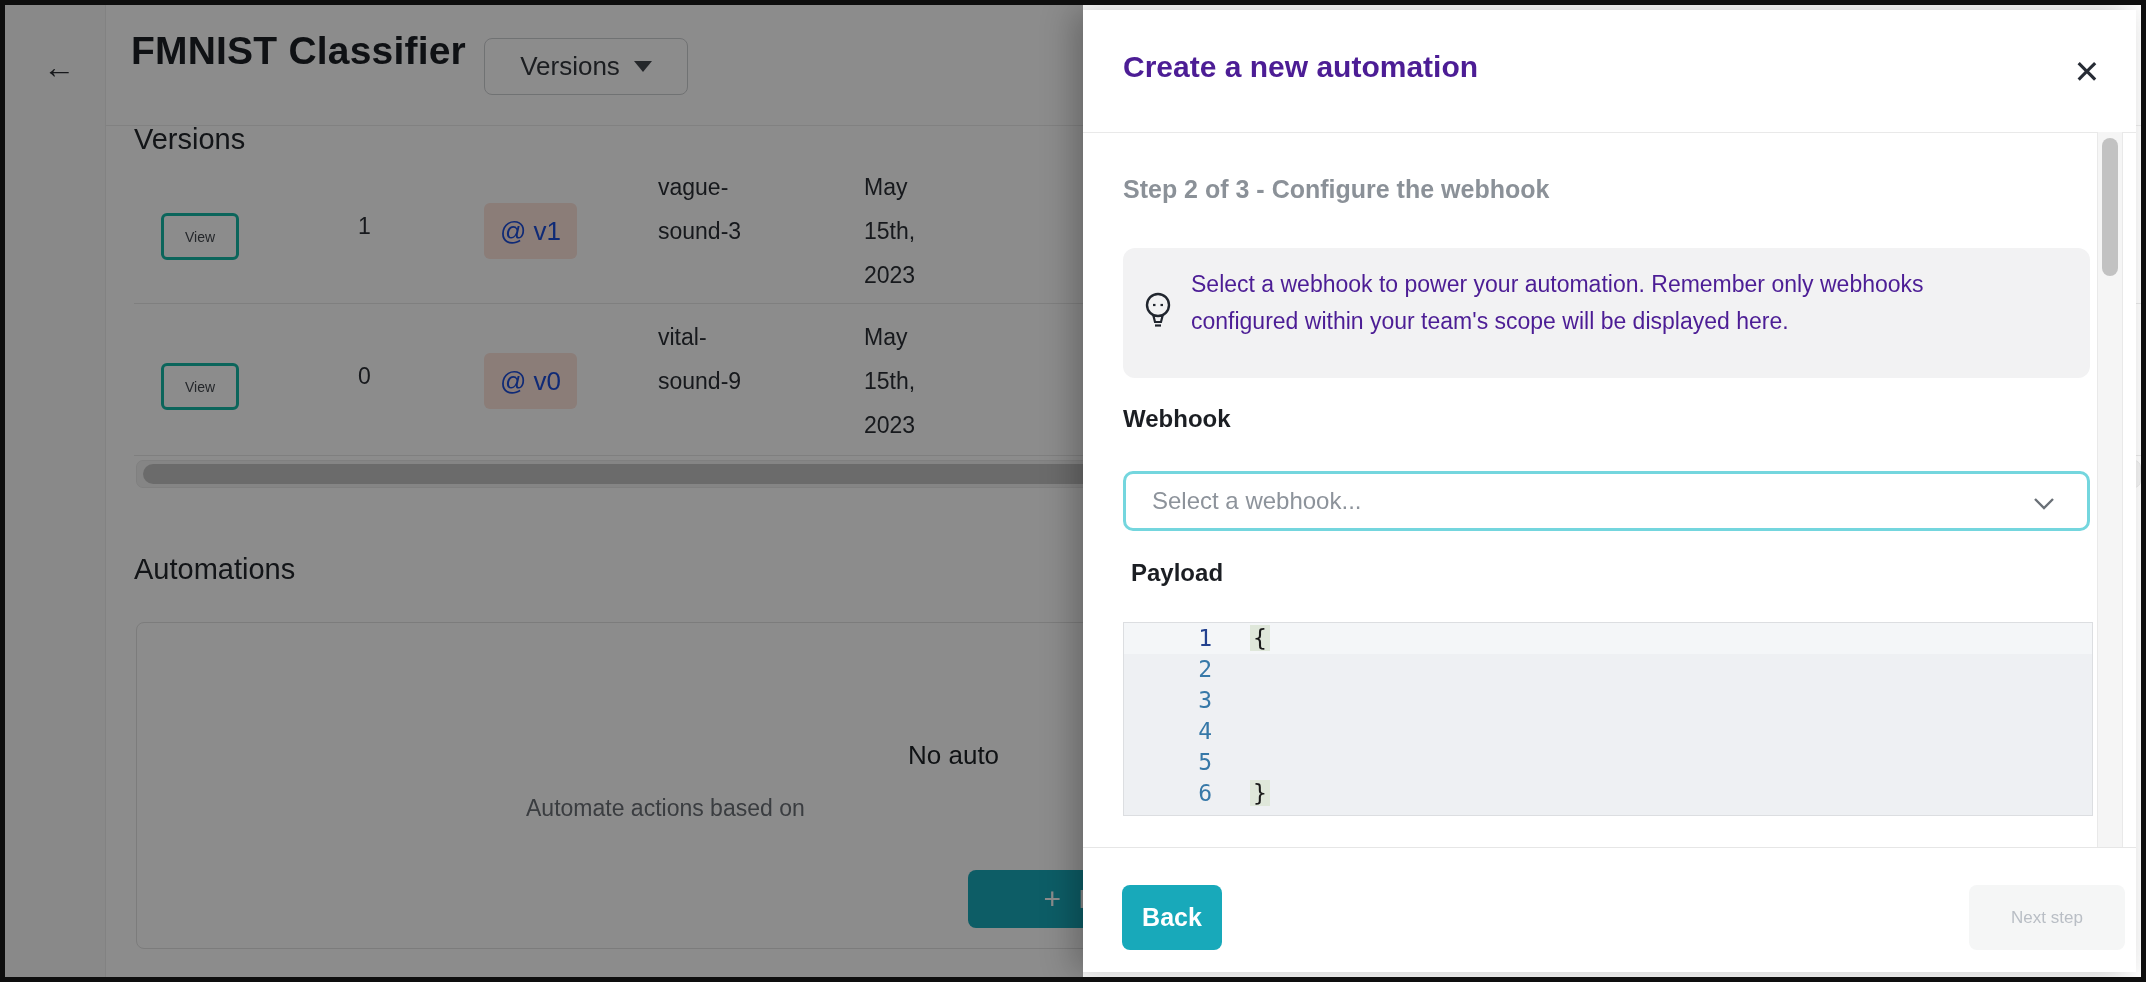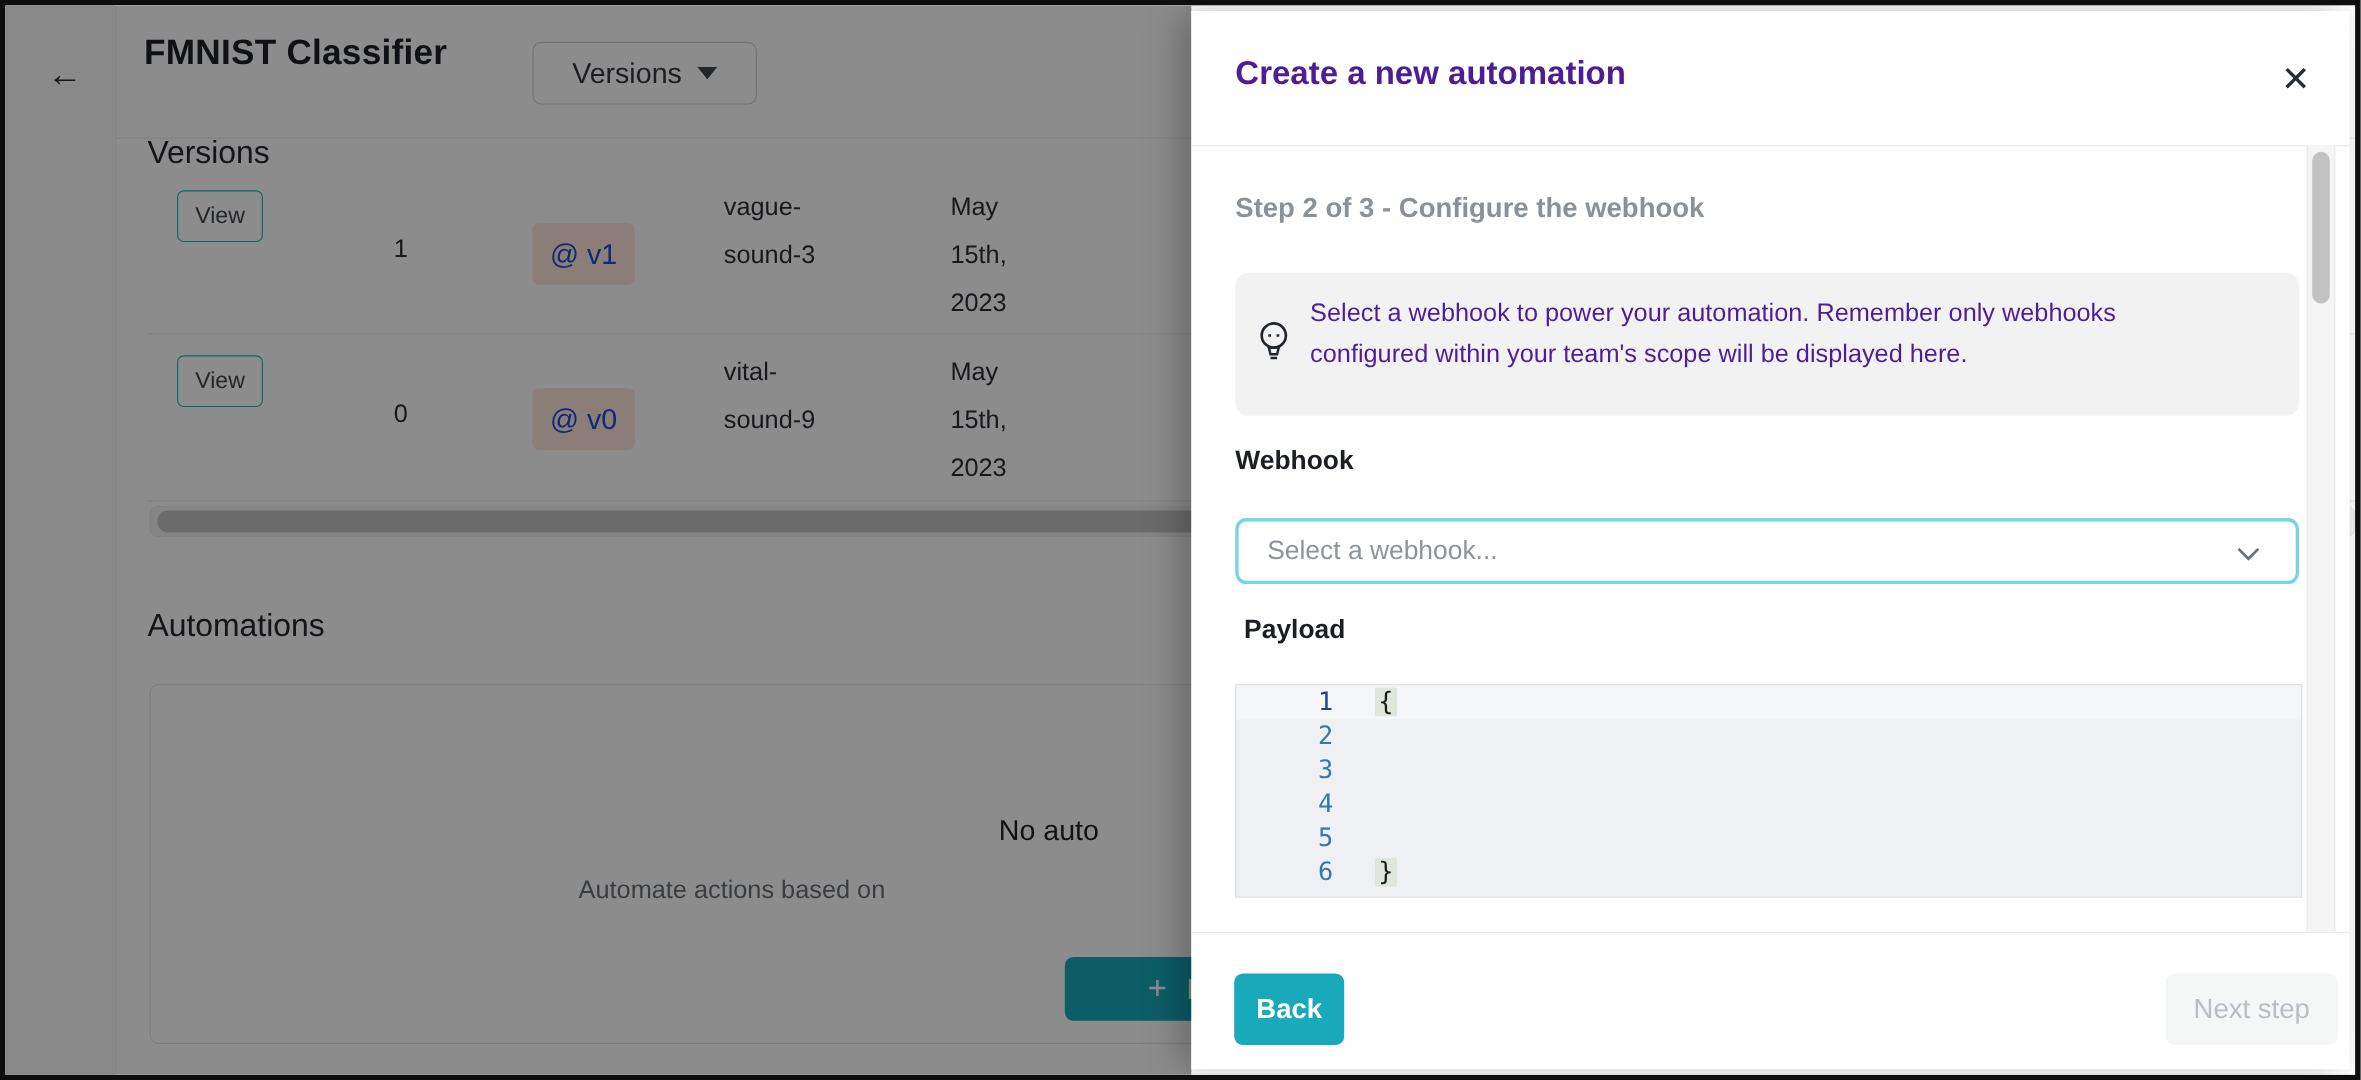--- a/index.html
+++ b/index.html
@@ -6,28 +6,28 @@
   body{font-family:"Liberation Sans","DejaVu Sans",sans-serif;background:#fff;}
   .stage{position:relative;width:2146px;height:982px;background:#fafafa;overflow:hidden;
          border:5px solid #0e0e0e;box-sizing:border-box;}
   .abs{position:absolute;box-sizing:border-box;}
 
   
   .page{position:absolute;inset:0;background:#fafafa;}
   .back-btn{left:30px;top:38px;width:48px;height:48px;font-size:32px;color:#2a2d32;
             display:flex;align-items:center;justify-content:center;cursor:pointer;}
   .card{left:100px;top:0;right:0;bottom:0;background:#ffffff;border-left:1px solid #ededed;}
-  .page-title{left:25px;top:24px;font-size:32px;font-weight:700;color:#1d2026;letter-spacing:.2px;}
+  .page-title{left:25px;top:24px;font-size:39px;font-weight:700;color:#1d2026;letter-spacing:.2px;}
   .versions-pill{left:378px;top:33px;width:204px;height:57px;border:1px solid #cdcfd2;border-radius:8px;
                  display:flex;align-items:center;justify-content:center;gap:14px;font-size:26px;color:#33373d;cursor:pointer;background:#fff;}
   .caret-down{width:0;height:0;border-left:9px solid transparent;border-right:9px solid transparent;border-top:11px solid #43474d;}
   .hdr-divider{left:0;right:0;top:120px;height:1px;background:#ececec;}
   .section-h{font-size:29px;font-weight:400;color:#24272c;}
-  .view-btn{width:78px;height:47px;border:1px solid #14b8a6;border-radius:6px;background:#fff;
-            display:flex;align-items:center;justify-content:center;font-size:21px;color:#43474d;cursor:pointer;}
+  .view-btn{width:78px;height:47px;border:3px solid #14b8a6;border-radius:6px;background:#fff;
+            display:flex;align-items:center;justify-content:center;font-size:14px;color:#43474d;cursor:pointer;margin-top:40px;}
   .vnum{font-size:23px;color:#2b2f35;}
   .alias-badge{height:56px;padding:0 16px;border-radius:6px;background:#fee3da;color:#1d4ed8;
                display:flex;align-items:center;font-size:26px;cursor:pointer;}
   .cell-text{font-size:23px;color:#2b2f35;line-height:44px;}
   .row-divider{height:1px;background:#e8e8e8;}
   .hscroll-track{left:30px;right:0;top:455px;height:28px;background:#f3f3f3;border:1px solid #e9e9e9;border-radius:7px;}
   .hscroll-thumb{left:37px;top:459px;height:20px;width:1975px;background:#c4c4c4;border-radius:10px;cursor:grab;}
   .auto-box{left:30px;top:617px;width:1990px;height:327px;border:1px solid #e2e2e2;border-radius:8px;background:#fff;}
   .empty-title{font-size:26px;color:#1d2126;}
   .empty-sub{font-size:23px;color:#6b6f76;}
@@ -62,21 +62,21 @@
   .ed-gutter{width:88px;text-align:right;padding-right:10px;font-size:23px;color:#3678a8;flex:none;}
   .ed-line.active .ed-gutter{color:#23418f;}
   .ed-code{padding-left:28px;font-size:23px;color:#1a1a1a;white-space:pre;}
   .ed-code .bracket{background:#dfe7da;padding:0 3px;}
   .vscroll-track{left:1014px;top:122px;width:26px;height:715px;background:#f5f5f5;
                  border-left:1px solid #e9e9e9;border-right:1px solid #e9e9e9;}
   .vscroll-thumb{position:absolute;left:4px;top:6px;width:16px;height:138px;background:#c2c2c2;border-radius:8px;cursor:grab;}
   .modal-footer-divider{left:0;right:0;top:837px;height:1px;background:#e6e6e6;}
   .back-button{left:39px;top:875px;width:100px;height:65px;font-size:25px;font-weight:700;}
   .next-button{left:886px;top:875px;width:156px;height:65px;background:#f5f6f6;color:#b9bec5;
-               border:none;border-radius:8px;font-size:25px;display:flex;align-items:center;justify-content:center;cursor:not-allowed;}
+               border:none;border-radius:8px;font-size:17px;display:flex;align-items:center;justify-content:center;cursor:not-allowed;}
 </style>
 </head>
 <body>
 
 <div class="stage">
 
   <div class="page">
     <div class="abs back-btn">←</div>
 
     <div class="abs card">

